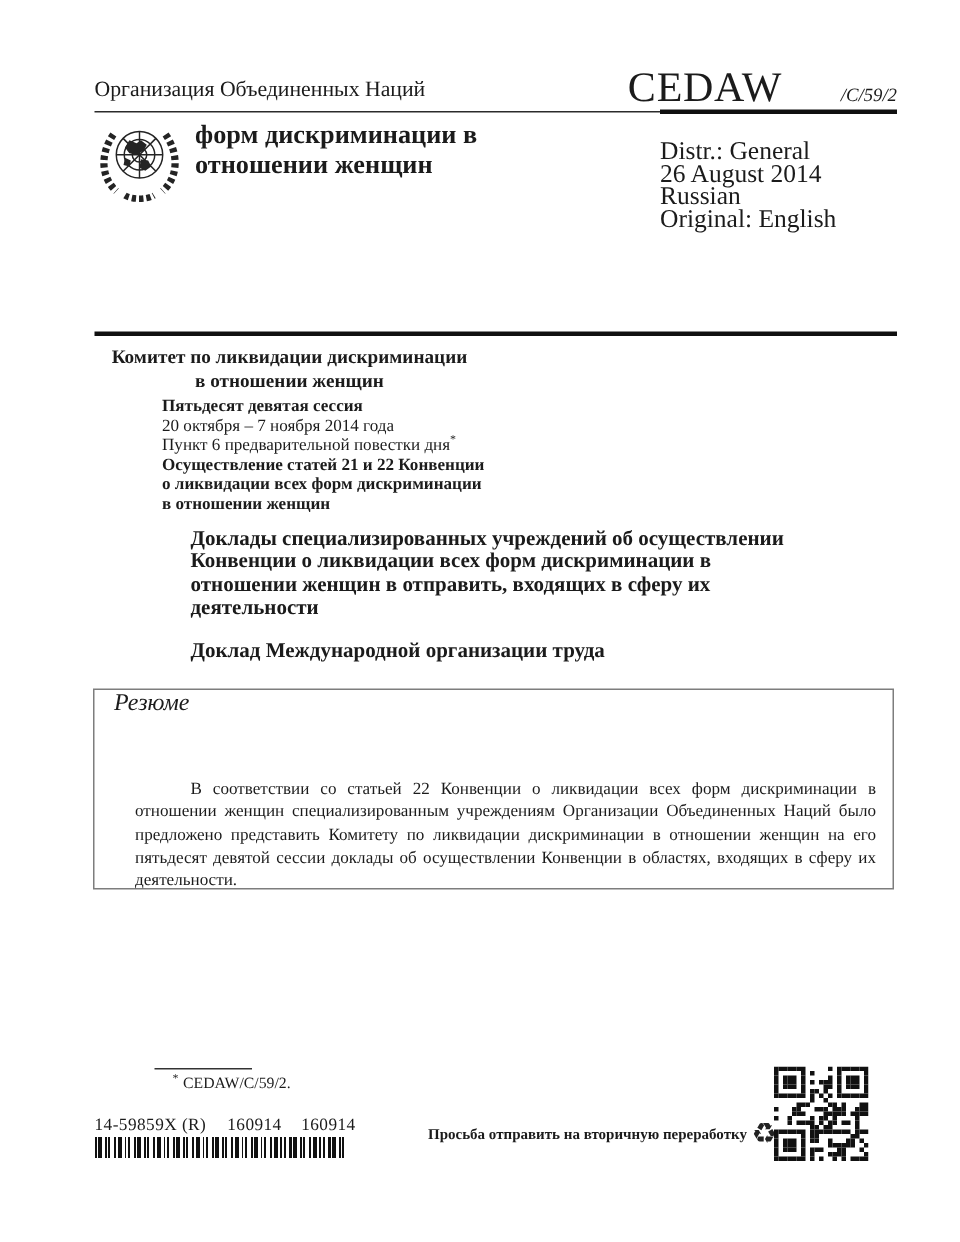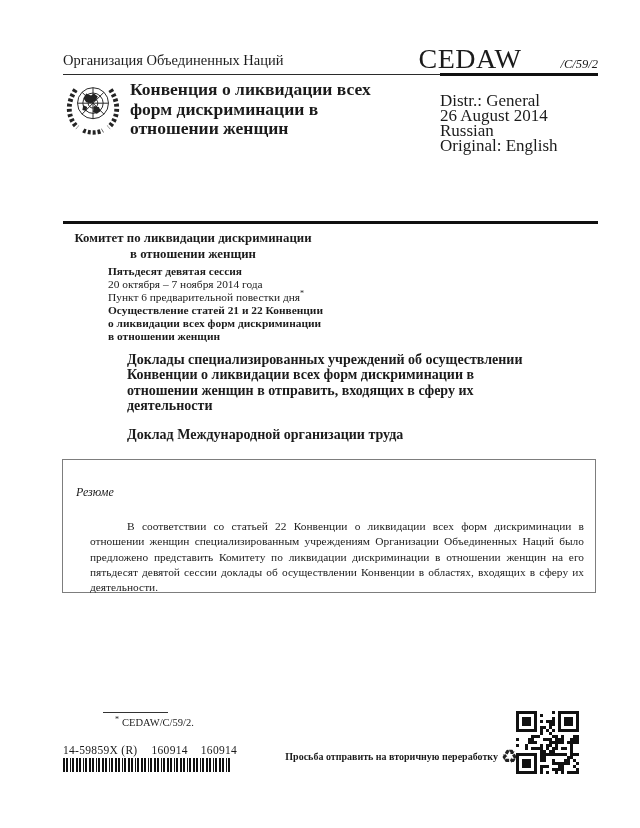--- a/index.html
+++ b/index.html
@@ -30,21 +30,21 @@
   .c-bold{font-weight:bold;}
   .committee .gap{height:2px;}
   sup.fn{font-size:8px;vertical-align:super;line-height:0;}
 
   
   .main-title{left:127px;top:352px;font-size:14px;font-weight:bold;line-height:15.3px;}
   .main-subtitle{left:127px;top:427px;font-size:14px;font-weight:bold;}
 
   
   .summary-box{left:62px;top:459px;width:534px;height:134px;border:1.4px solid #7d7d7d;box-sizing:border-box;}
-  .summary-label{left:76px;top:485px;font-style:italic;font-size:12px;text-align:right;}
+  .summary-label{left:76px;top:460px;font-style:italic;font-size:16px;text-align:right;}
   .summary-body{left:90px;top:519px;width:494px;font-size:11.4px;line-height:15.3px;text-align:justify;text-indent:37px;margin:0;}
 
   
   .footnote-rule{left:103px;top:712px;width:65px;height:1.2px;background:#333;}
   .footnote{left:115px;top:717px;font-size:10.5px;}
   .footnote .fn{margin-right:3px;}
 
   
   .job-line{left:63px;top:744px;font-size:11.5px;letter-spacing:.3px;white-space:nowrap;}
   .jc1{margin-left:14px;}
@@ -89,21 +89,20 @@
 
       <g fill="#242424">
         <path d="M25,15 l5,2 3,-2 4,3 -2,4 -5,3 -5,-1 -3,-4 z"></path>
         <path d="M33,28 l5,1 2,4 -4,3 -4,-2 z"></path>
         <path d="M22,27 l4,2 -1,4 -4,-1 z"></path>
       </g>
     </svg>
   </div>
 
   <div class="abs conv-title">
-    <div>Конвенция о ликвидации всех</div>
     <div>форм дискриминации в</div>
     <div>отношении женщин</div>
   </div>
 
   <div class="abs distr">
     <div>Distr.: General</div>
     <div>26 August 2014</div>
     <div>Russian</div>
     <div>Original: English</div>
   </div>

